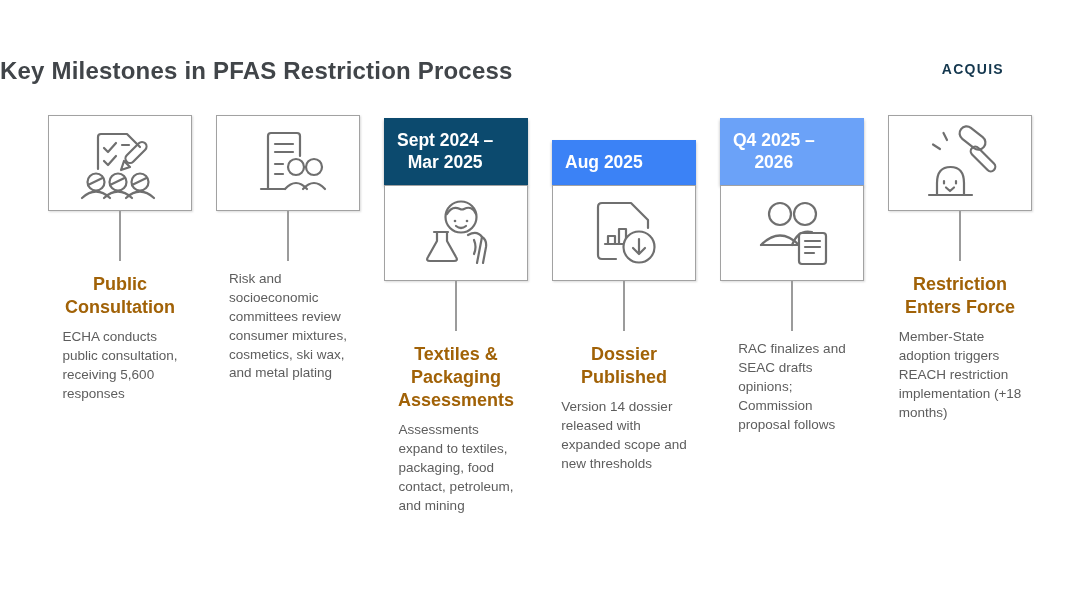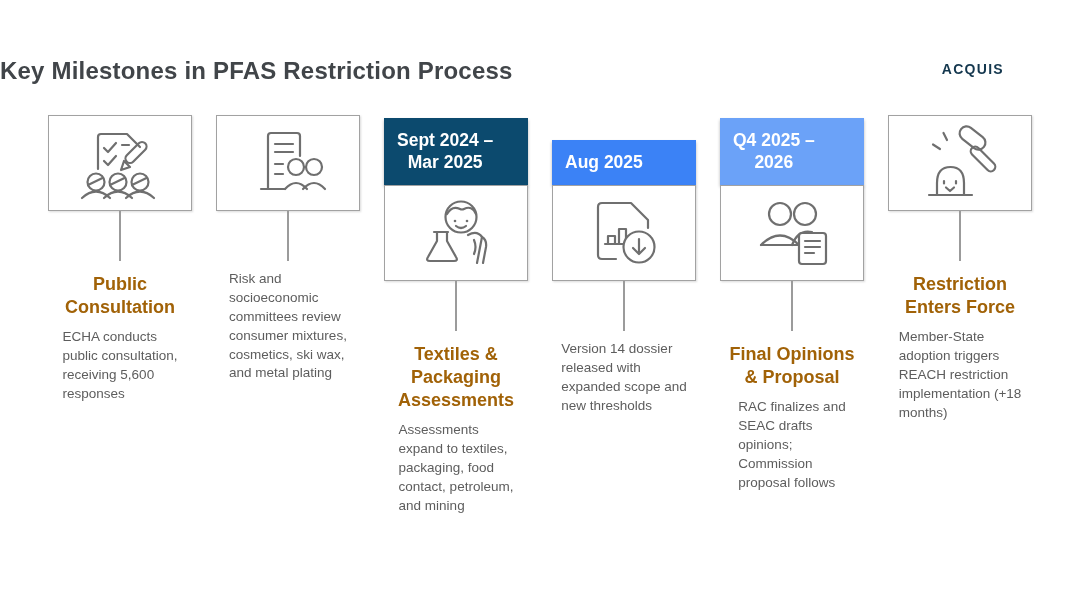--- a/index.html
+++ b/index.html
@@ -148,20 +148,22 @@
         <path d="M34,51 v-8 h7 v8"></path>
         <path d="M45,51 v-15 h7 v15"></path>
         <path d="M31,51 h24"></path>
         <circle cx="65" cy="54" r="15.5" fill="#fff"></circle>
         <path d="M65,46 v13"></path>
         <path d="M59,55 l6,6 6,-6"></path>
       </svg>
       </span>
     </div>
     <div class="connector"></div>
+    <div class="col-heading">Dossier
+Published</div>
     <div class="col-desc">Version 14 dossier
 released with
 expanded scope and
 new thresholds</div>
   </div>
 
   <div class="col">
     <div class="head-zone">
       <div class="date-box" style="background-color: rgb(107, 162, 248);"><span>Q4 2025 –
 2026</span></div>
@@ -175,22 +177,20 @@
         <path d="M19,52 q19,-19 38,0"></path>
         <path d="M19,52 h39"></path>
         <rect x="57" y="40" width="27" height="31" rx="3" fill="#fff"></rect>
         <path d="M63,48 h15"></path>
         <path d="M63,54 h15"></path>
         <path d="M63,60 h9"></path>
       </svg>
       </span>
     </div>
     <div class="connector"></div>
-    <div class="col-heading">Final Opinions
-&amp; Proposal</div>
     <div class="col-desc">RAC finalizes and
 SEAC drafts
 opinions;
 Commission
 proposal follows</div>
   </div>
 
   <div class="col">
     <div class="icon-box">
       <span>

